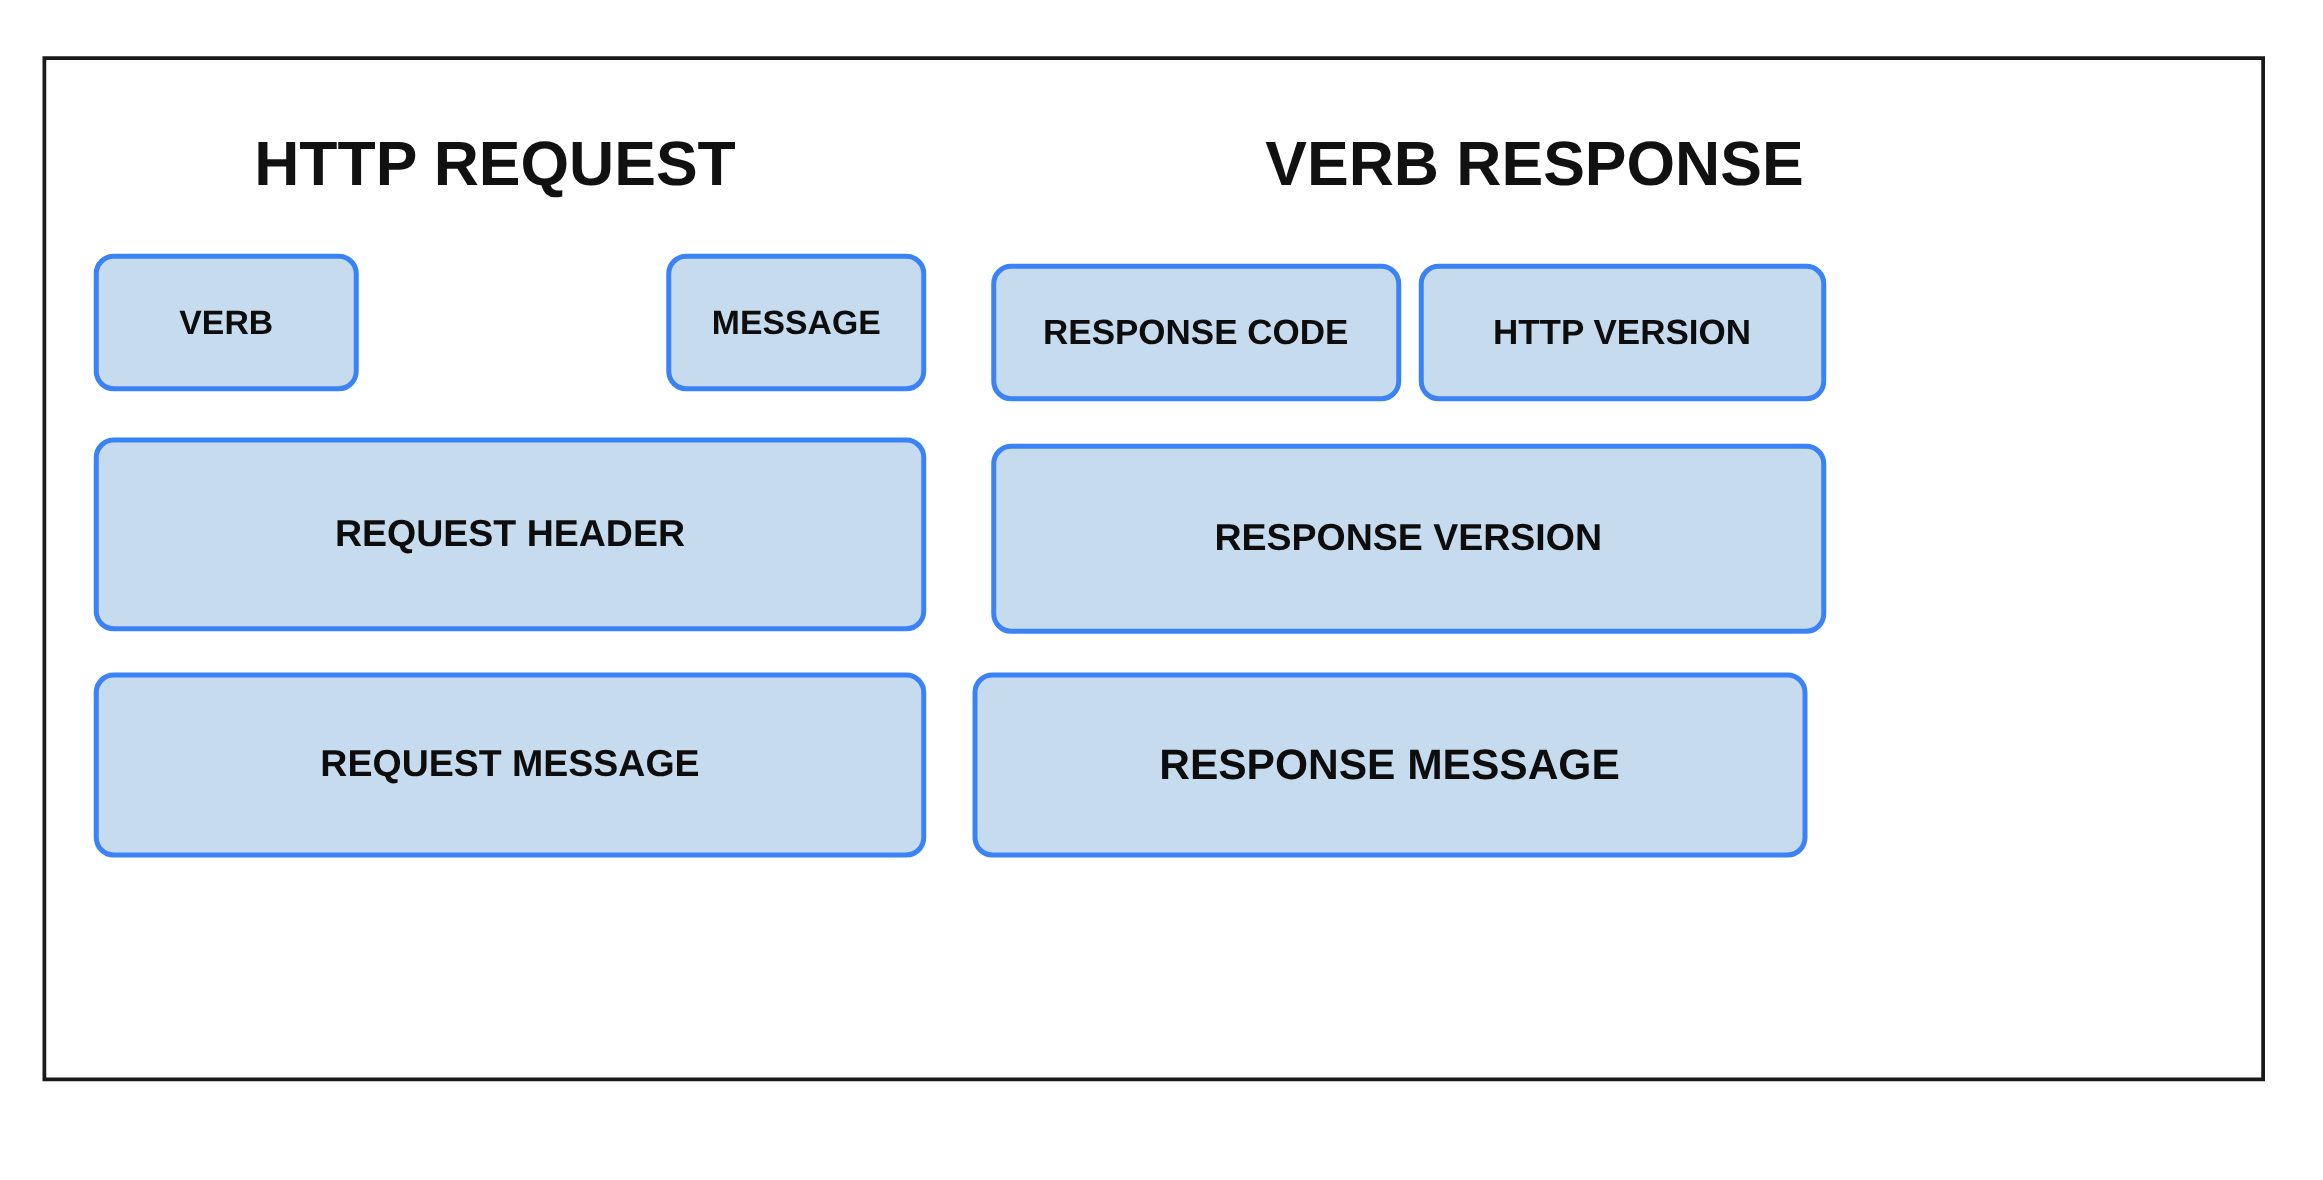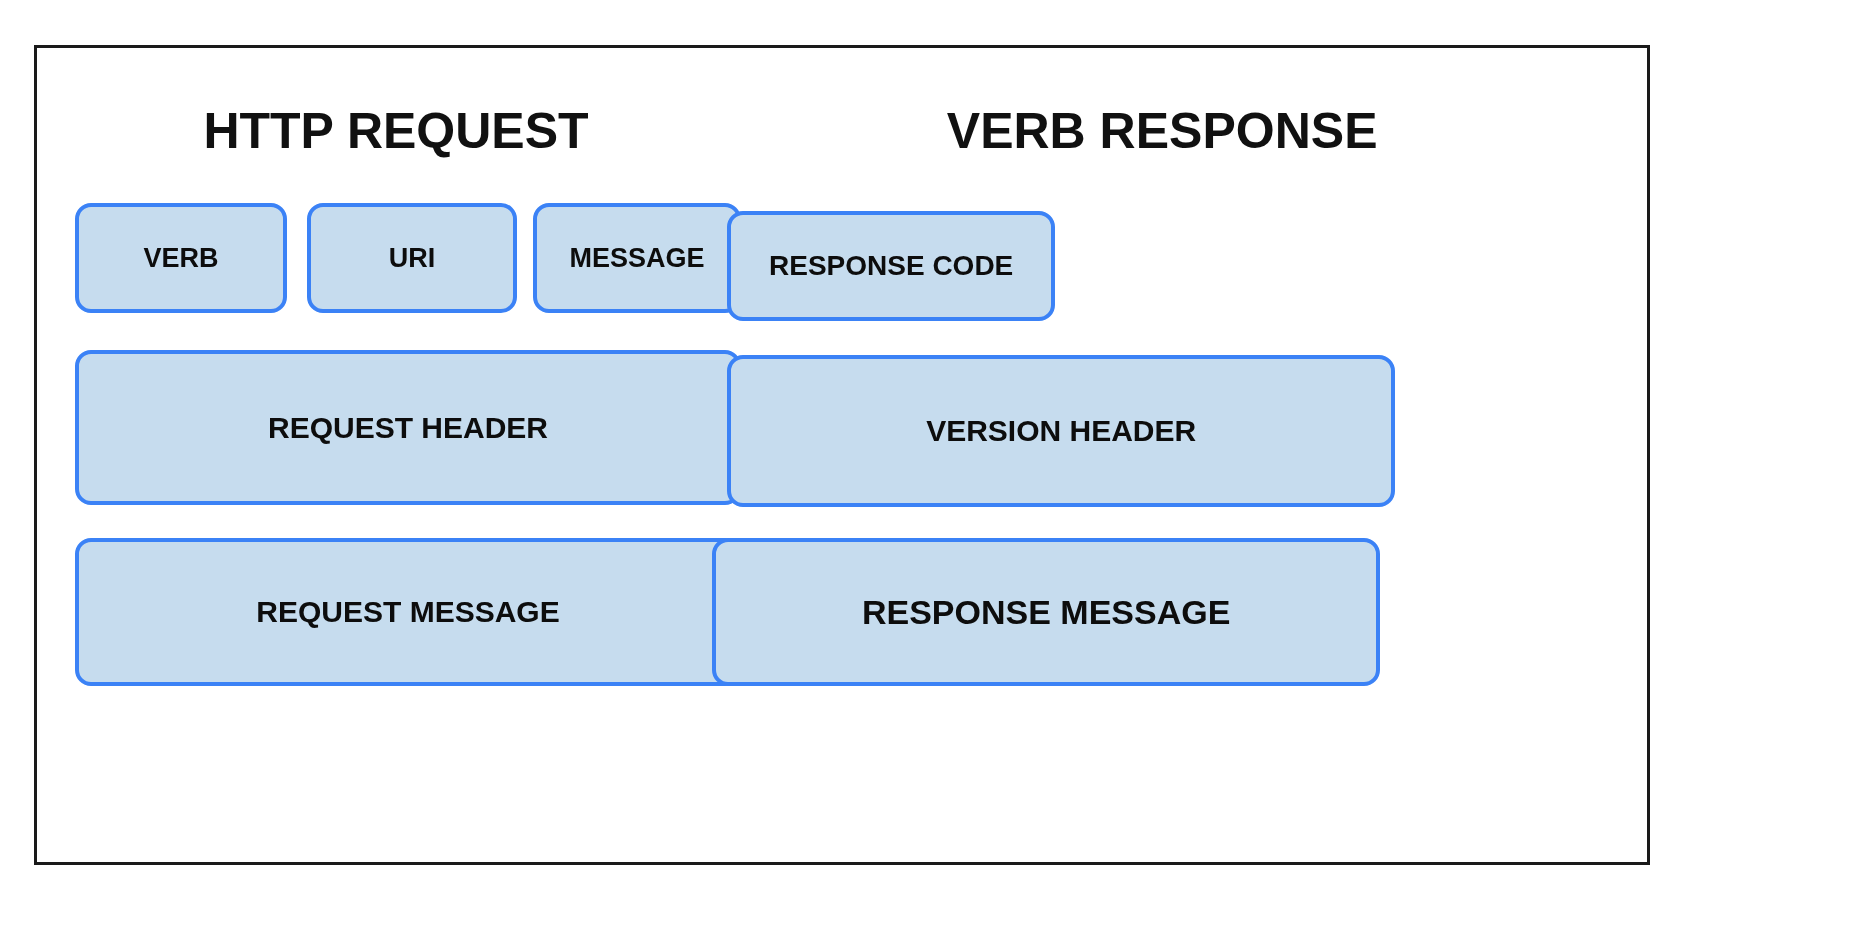--- a/index.html
+++ b/index.html
@@ -11,21 +11,21 @@
     width: 1858px;
     height: 944px;
     font-family: "Liberation Sans", sans-serif;
     overflow: hidden;
   }
 
   #diagram-frame {
     position: absolute;
     left: 34px;
     top: 45px;
-    width: 1616px;
+    width: 1778px;
     height: 820px;
     border: 3px solid #1a1a1a;
     background: #ffffff;
     box-sizing: border-box;
   }
 
   .columns {
     position: absolute;
     inset: 0;
     display: flex;
@@ -96,35 +96,35 @@
 
 <div id="diagram-frame">
   <div class="columns">
 
     <div class="column request">
 
       <div class="col-title">HTTP REQUEST</div>
 
       <div class="box row-top b-verb">VERB</div>
 
-      <div class="box row-top b-uri">URI</div>
 
       <div class="box row-top b-version">MESSAGE</div>
 
       <div class="box b-header">REQUEST HEADER</div>
 
       <div class="box b-message">REQUEST MESSAGE</div>
     </div>
 
     <div class="column response">
 
       <div class="col-title">VERB RESPONSE</div>
 
       <div class="box row-top b-code">RESPONSE CODE</div>
 
+      <div class="box row-top b-httpver">HTTP VERSION</div>
 
-      <div class="box b-header">VERSION HEADER</div>
+      <div class="box b-header">RESPONSE VERSION</div>
 
       <div class="box b-message">RESPONSE MESSAGE</div>
     </div>
 
   </div>
 </div>
 
 </body></html>

